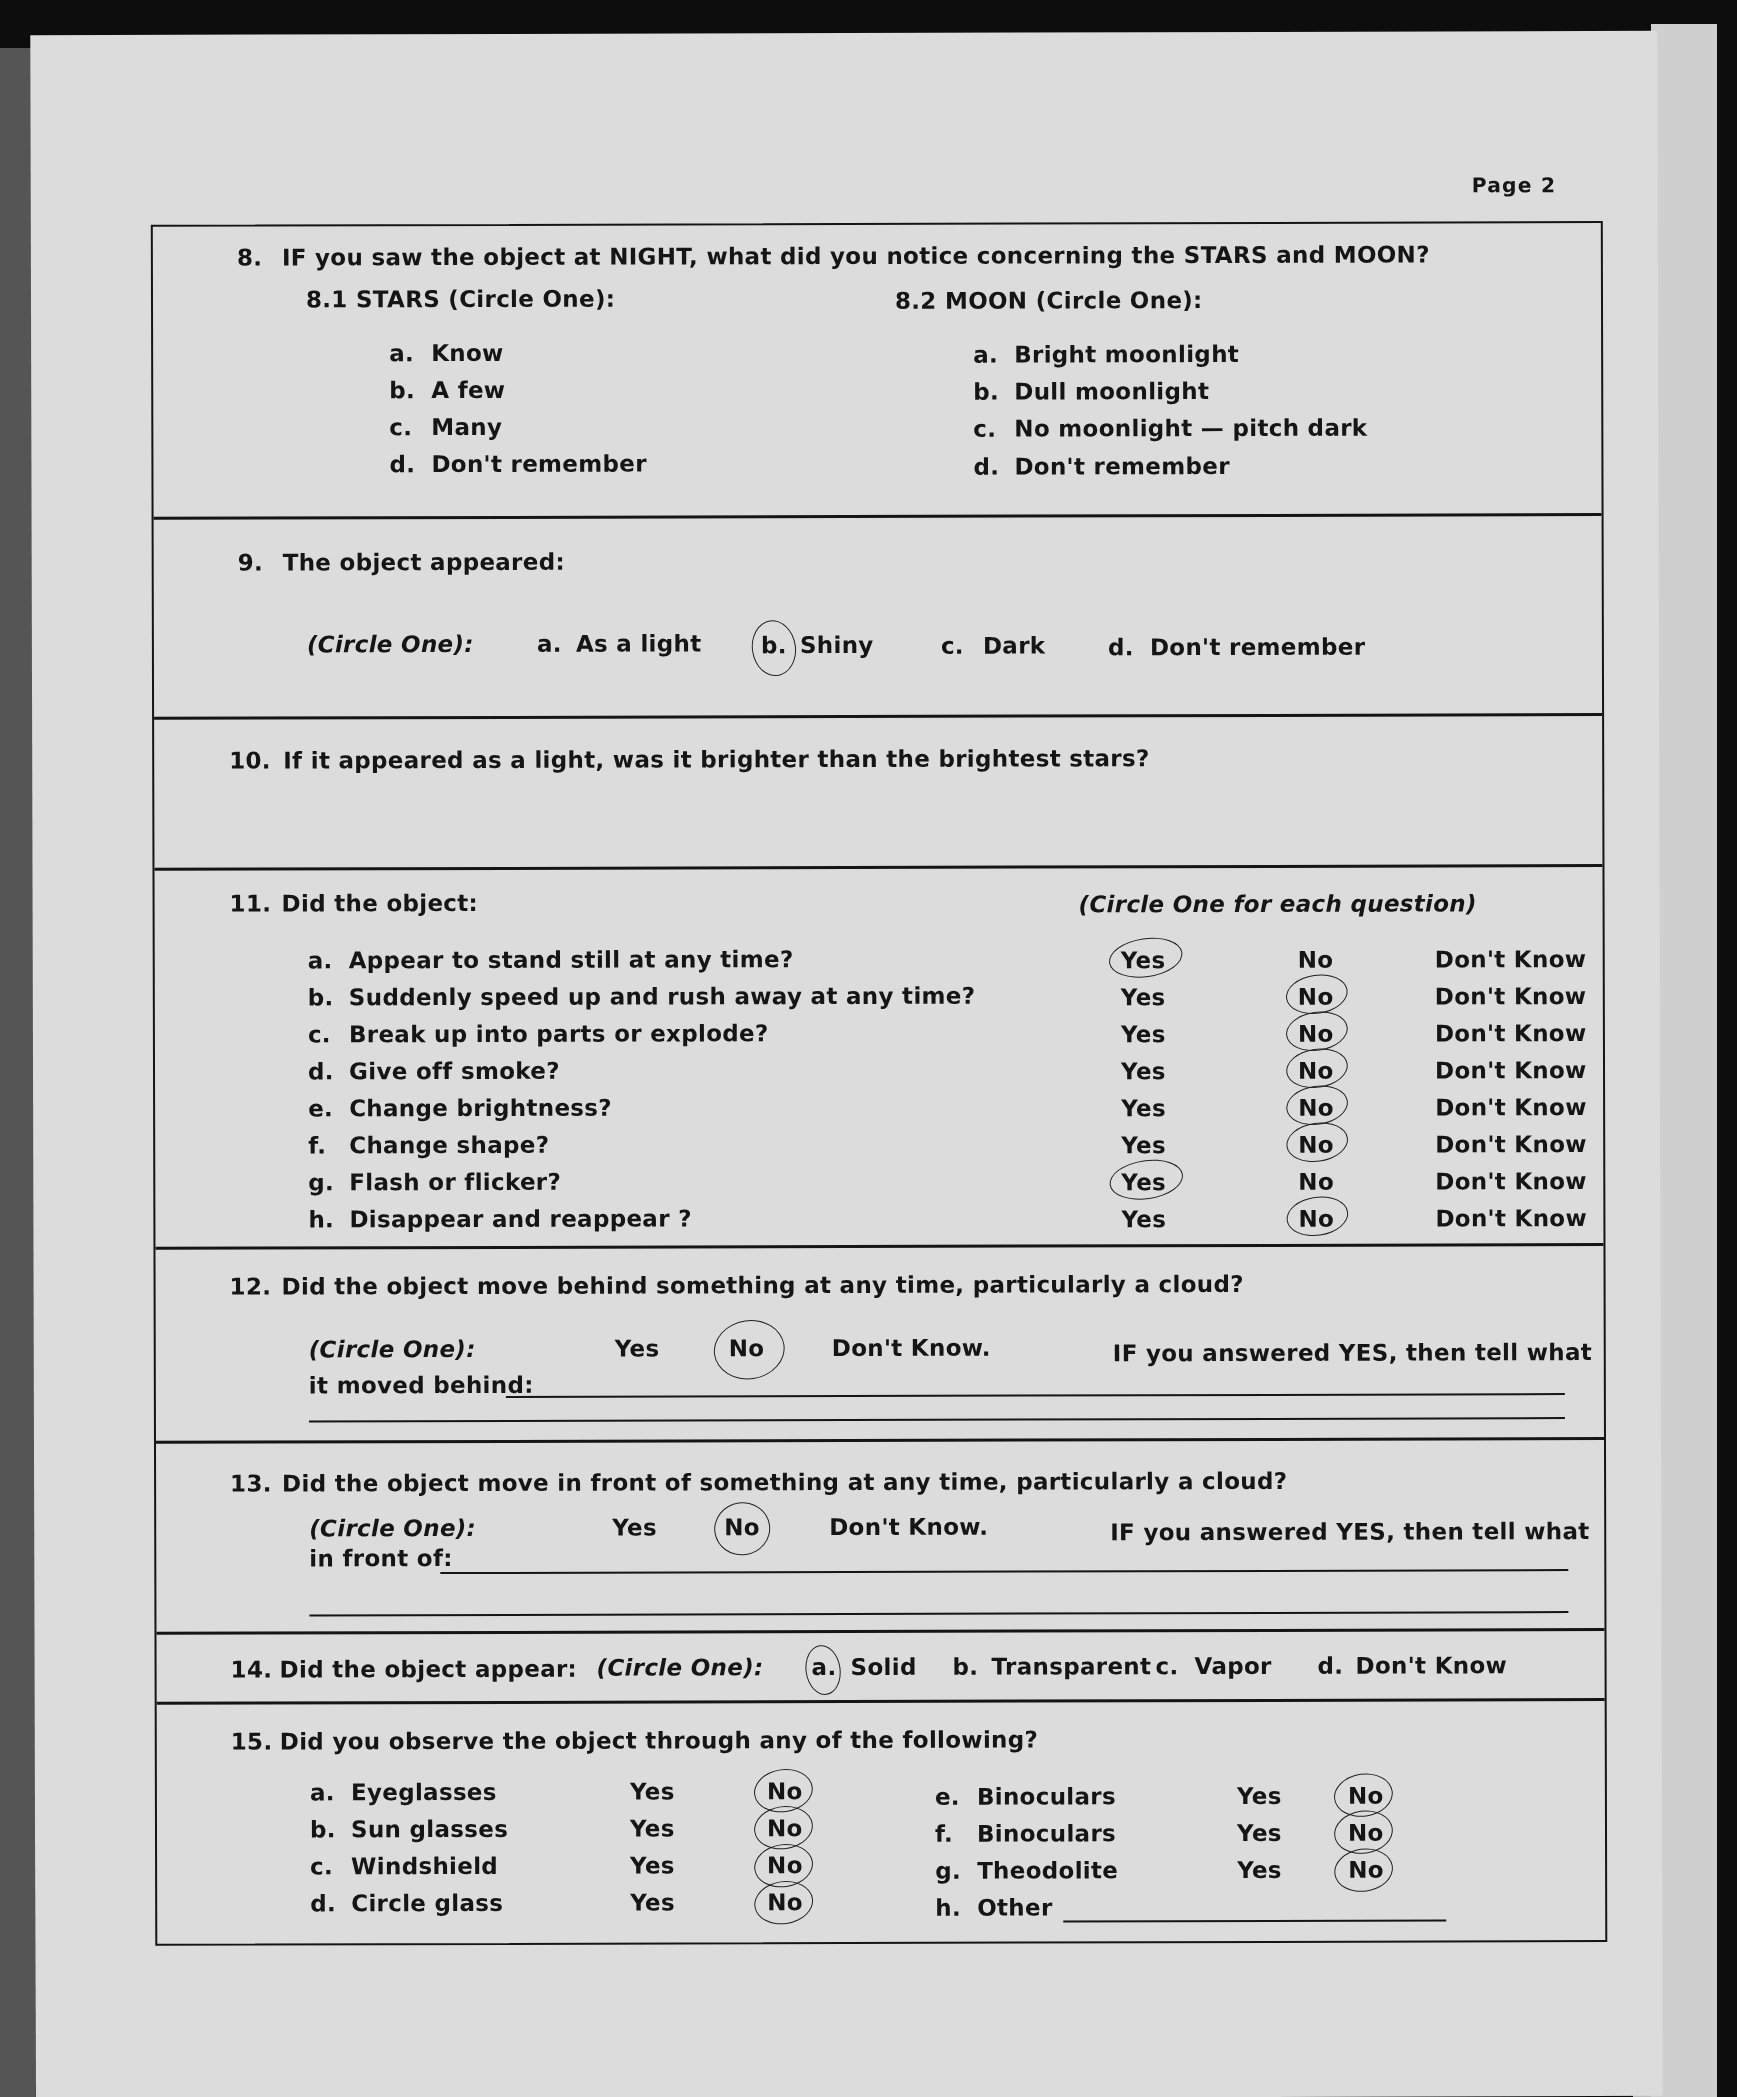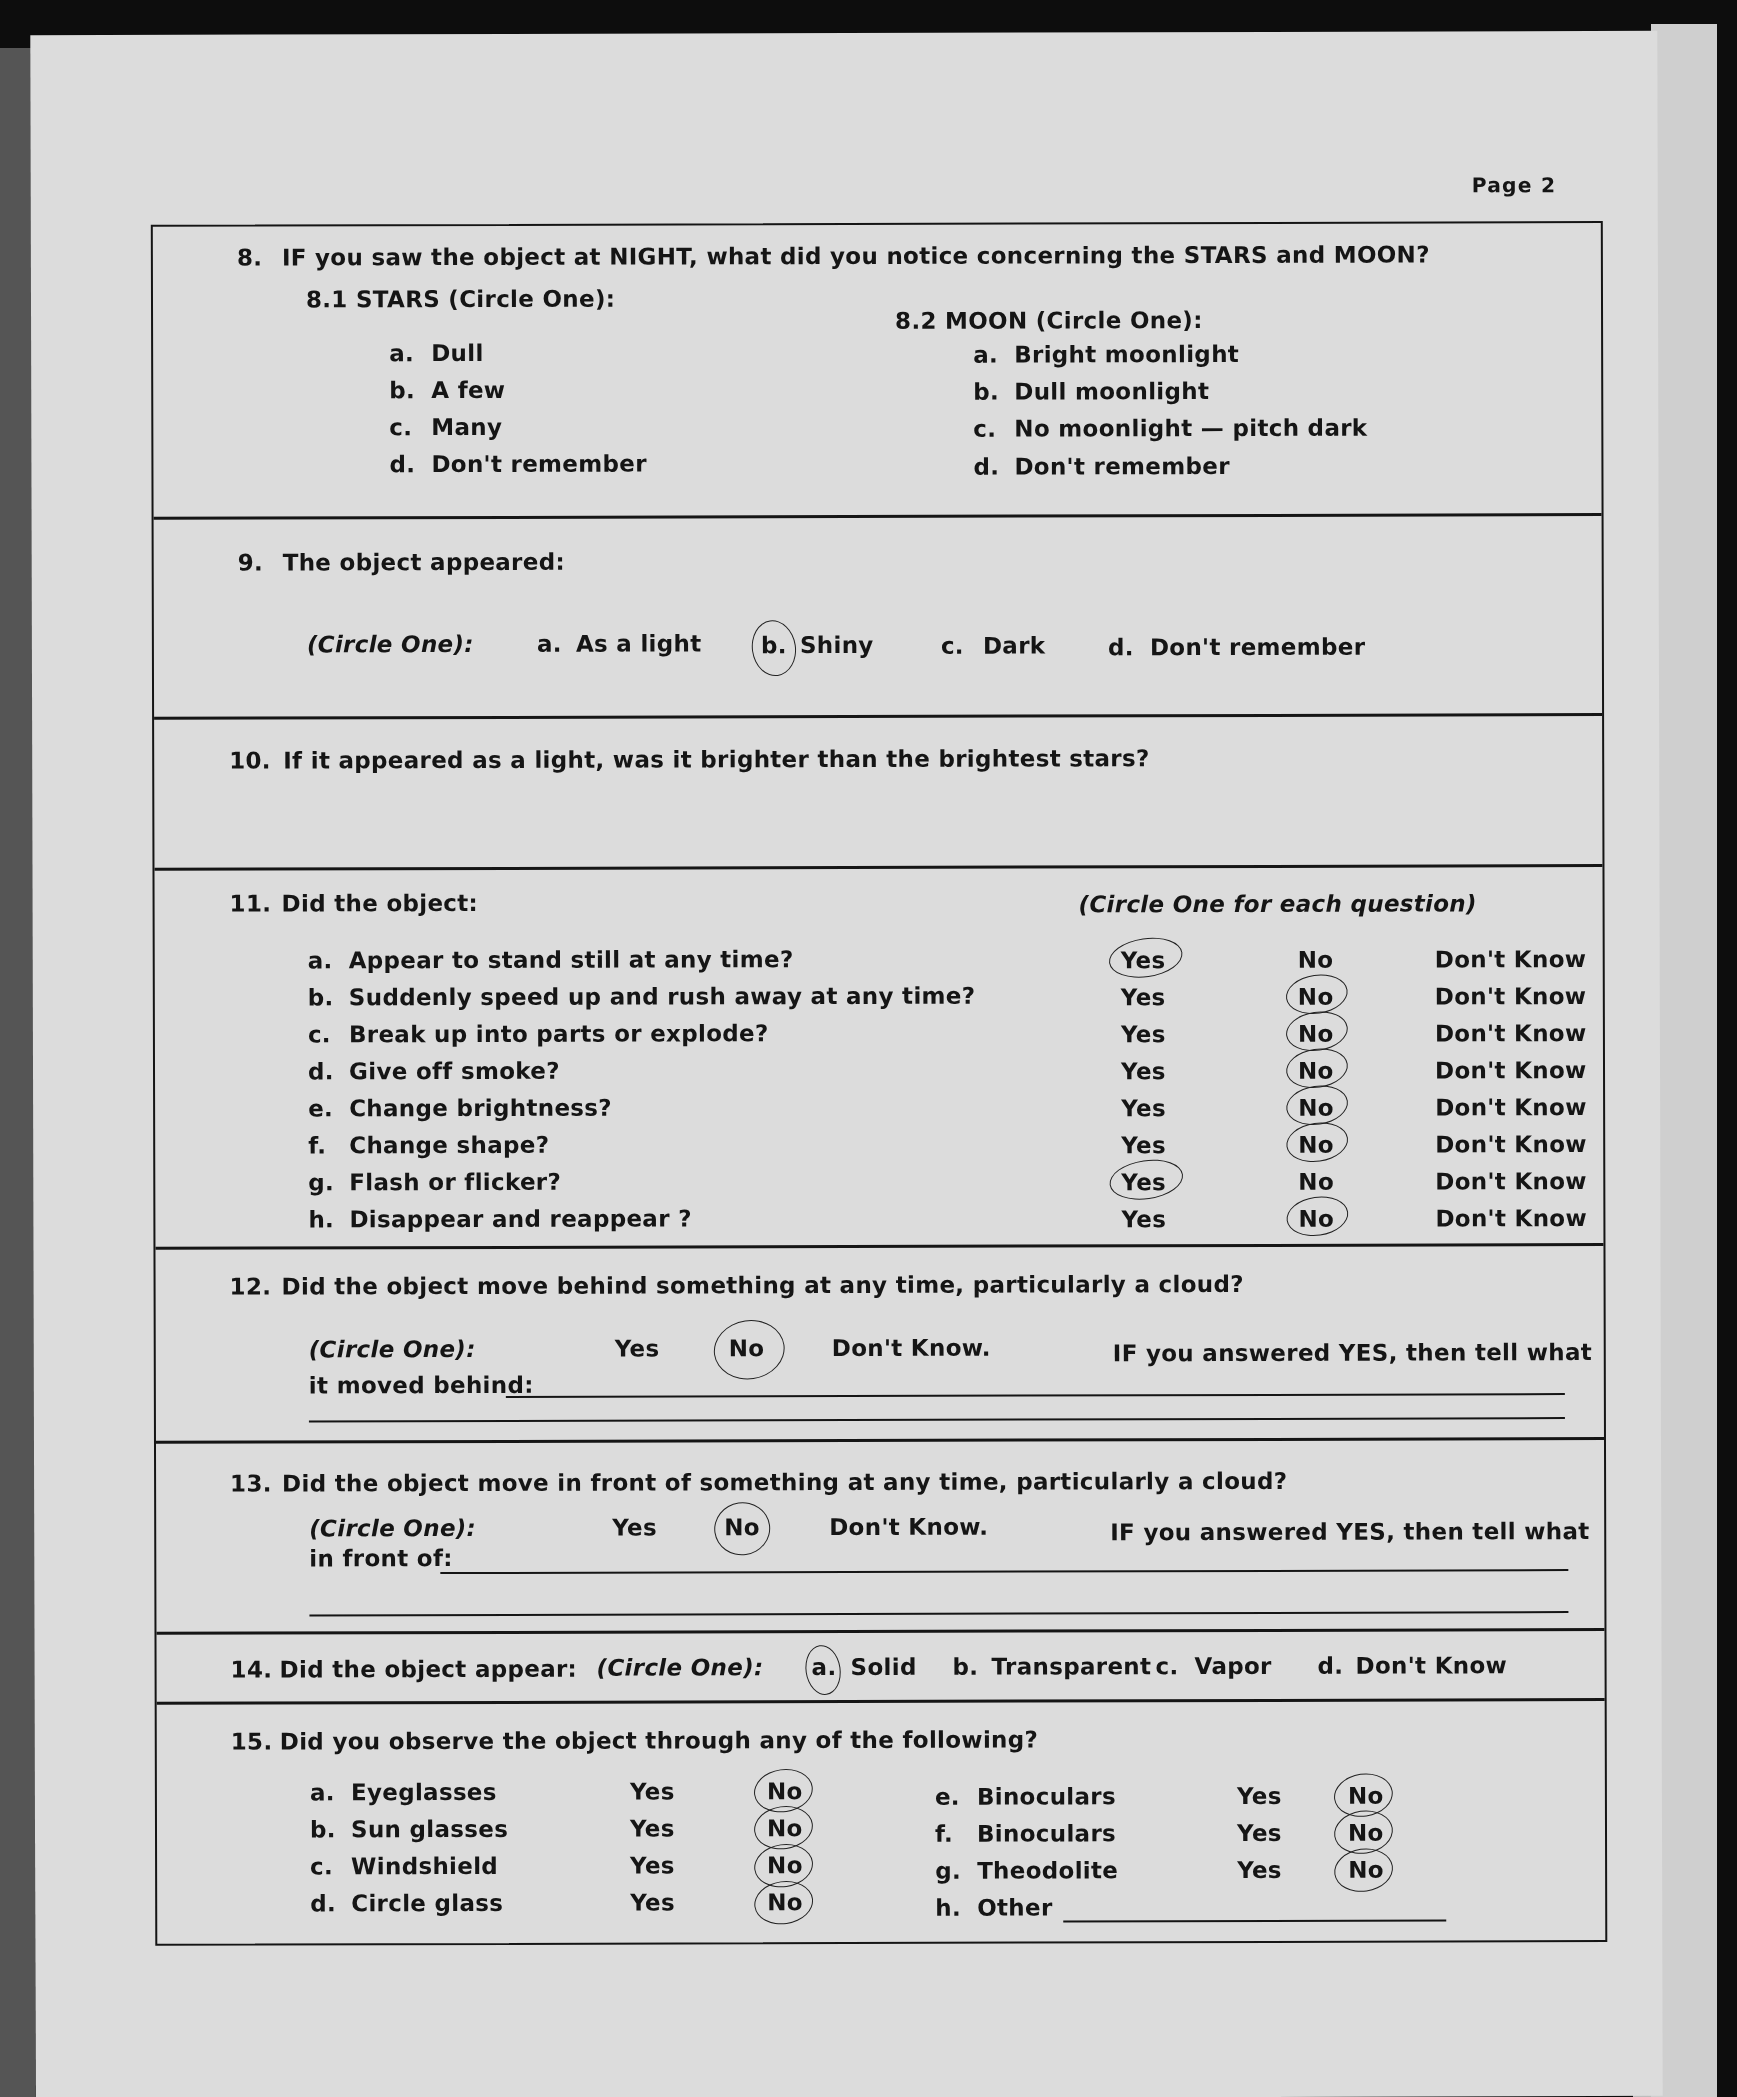--- a/index.html
+++ b/index.html
@@ -36,24 +36,24 @@
 
 <div class="paper">
   <div class="page-num">Page 2</div>
 
   <div class="form">
 
     <div class="sect" style="top:0;height:293px;">
       <span class="t" style="left:84px;top:18px;">8.</span>
       <span class="t" style="left:129px;top:18px;">IF you saw the object at NIGHT, what did you notice concerning the STARS and MOON?</span>
       <span class="t" style="left:153px;top:60px;">8.1  STARS (Circle One):</span>
-      <span class="t" style="left:742px;top:63px;margin-top:20px;">8.2  MOON (Circle One):</span>
+      <span class="t" style="left:742px;top:63px;">8.2  MOON (Circle One):</span>
 
       <span class="t" style="left:236px;top:114px;">a.</span>
-      <span class="t" style="left:278px;top:114px;">Dull</span>
+      <span class="t" style="left:278px;top:114px;">Know</span>
       <span class="t" style="left:236px;top:151px;">b.</span>
       <span class="t" style="left:278px;top:151px;">A few</span>
       <span class="t" style="left:236px;top:188px;">c.</span>
       <span class="t" style="left:278px;top:188px;">Many</span>
       <span class="t" style="left:236px;top:225px;">d.</span>
       <span class="t" style="left:278px;top:225px;">Don't remember</span>
 
       <span class="t" style="left:820px;top:117px;">a.</span>
       <span class="t" style="left:861px;top:117px;">Bright moonlight</span>
       <span class="t" style="left:820px;top:154px;">b.</span>

